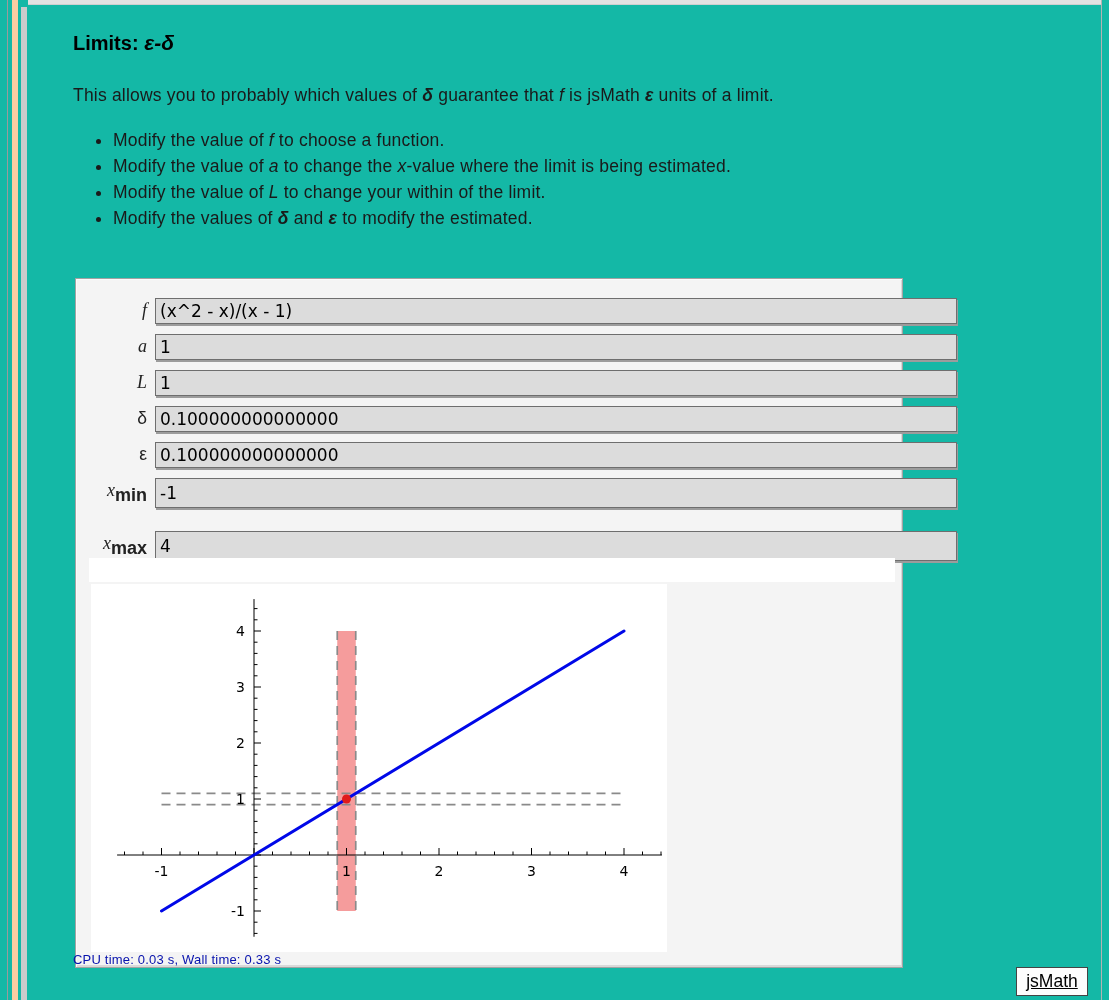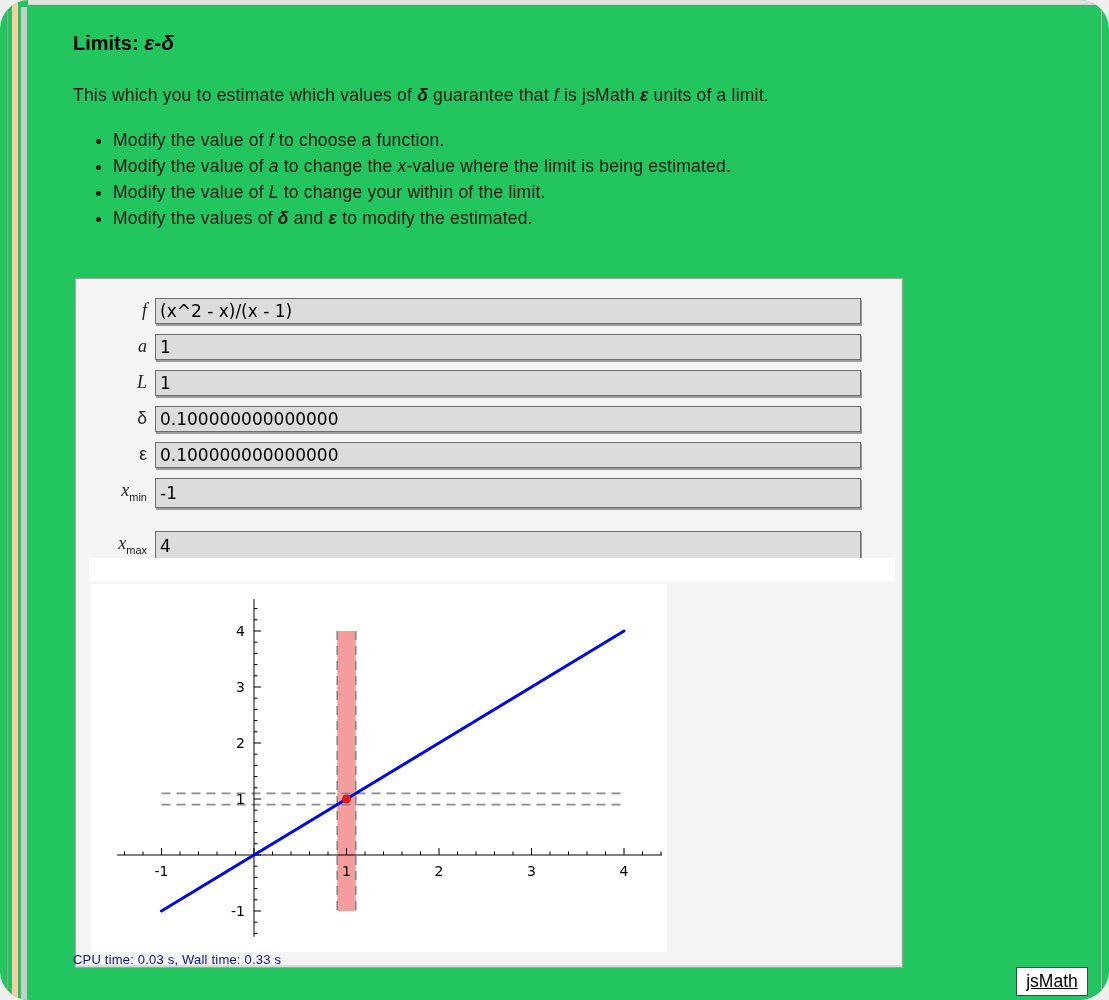--- a/index.html
+++ b/index.html
@@ -1,19 +1,19 @@
 <!DOCTYPE html>
 <html><head>
 <meta charset="utf-8">
 <style>
   * { margin:0; padding:0; box-sizing:border-box; }
   html,body { background:#efefef; }
   #stage {
     position:relative; width:1109px; height:1000px; overflow:hidden;
-    background:#22c55e; font-family:"Liberation Sans", sans-serif; color:#1a1a1a;border-radius:29px;
+    background:#14b8a6; font-family:"Liberation Sans", sans-serif; color:#1a1a1a;
   }
   
   .top-strip { position:absolute; left:28px; top:0; width:1074px; height:5px;
     background:#e2e2e2; border-bottom:1px solid #cfcfcf; }
   .gutter-line { position:absolute; left:7px; top:0; width:1px; height:1000px; background:#9b9b9b; }
   .bar-orange { position:absolute; left:12px; top:0; width:6px; height:1000px; background:#fbcda2; }
   .bar-gray   { position:absolute; left:21px; top:7px; width:6px; height:993px; background:#cbcbcb; }
   .right-line { position:absolute; left:1101px; top:0; width:1px; height:1000px; background:#b3b3b3; }
 
   
@@ -28,22 +28,22 @@
   ul.instructions li { font-size:17.5px; line-height:26px; letter-spacing:0.2px; }
 
   
   .panel { position:absolute; left:75px; top:278px; width:828px; height:690px;
     background:#f4f4f4; border:1px solid #a3a3a3;
     box-shadow:inset 1px 1px 0 #fbfbfb, inset -1px -2px 0 #d9d9d9; }
   .row { position:absolute; left:0; height:30px; width:820px; }
   .row .lbl { position:absolute; left:0; top:2px; width:71px; text-align:right;
     font-size:17.5px; color:#222; white-space:nowrap; }
   .row .lbl .mi { font-family:"Liberation Serif", serif; font-size:18px; }
-  .row .lbl sub { font-size:11px; }
-  .row input { position:absolute; left:79px; top:0; width:706px; height:26px;
+  .row .lbl sub { font-size:18px;font-weight:bold; }
+  .row input { position:absolute; left:79px; top:0; width:802px; height:26px;
     background:#dcdcdc; border:1px solid #6e6e6e; box-shadow:1px 2px 0 #9c9c9c;
     font-family:"DejaVu Sans", sans-serif; font-size:17px; color:#000; padding:0 4px; }
   .row.tall input { height:30px; }
   .out-spacer { position:absolute; left:13px; top:279px; width:806px; height:24px; background:#ffffff; }
   .plot-wrap { position:absolute; left:15px; top:305px; width:576px; height:368px; background:#ffffff; }
 
   
   .cpu { position:absolute; left:73px; top:952px; font-size:13px; color:#0712ad; letter-spacing:0.2px; }
   .jsmath { position:absolute; left:1016px; top:967px; width:72px; height:29px;
     background:#fdfdfd; border:1px solid #444; font-size:17.5px; color:#000;
@@ -55,21 +55,21 @@
 <div id="stage">
 
   <div class="top-strip"></div>
   <div class="gutter-line"></div>
   <div class="bar-orange"></div>
   <div class="bar-gray"></div>
   <div class="right-line"></div>
 
   <div class="title"><span>Limits: </span><span class="math">ε-δ</span></div>
 
-  <p class="para intro"><span>This which you to estimate which values of </span><span class="mg">δ</span><span> guarantee that </span><span class="mi">f</span><span> is jsMath </span><span class="mg">ε</span><span> units of a limit.</span></p>
+  <p class="para intro"><span>This allows you to probably which values of </span><span class="mg">δ</span><span> guarantee that </span><span class="mi">f</span><span> is jsMath </span><span class="mg">ε</span><span> units of a limit.</span></p>
 
   <ul class="instructions">
     <li><span>Modify the value of </span><span class="mi">f</span><span> to choose a function.</span></li>
     <li><span>Modify the value of </span><span class="mi">a</span><span> to change the </span><span class="mi">x</span><span>-value where the limit is being estimated.</span></li>
     <li><span>Modify the value of </span><span class="mi">L</span><span> to change your within of the limit.</span></li>
     <li><span>Modify the values of </span><span class="mg">δ</span><span> and </span><span class="mg">ε</span><span> to modify the estimated.</span></li>
   </ul>
 
 
   <div class="panel">

